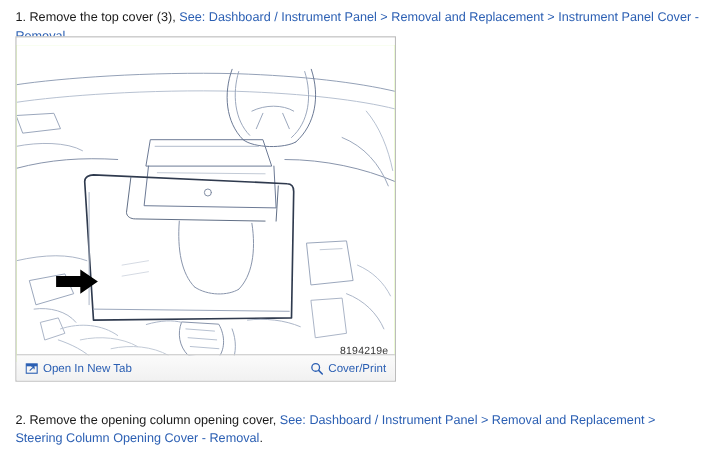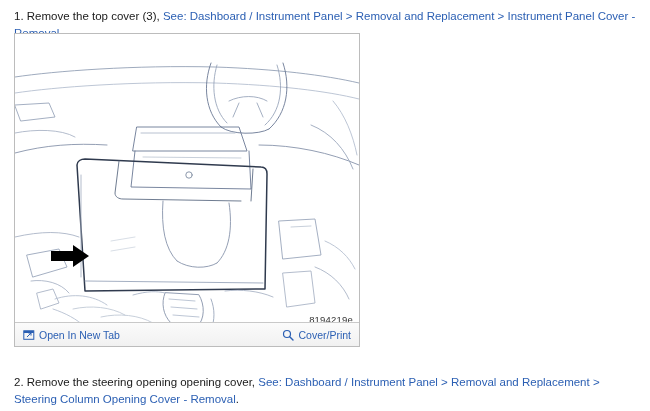--- a/index.html
+++ b/index.html
@@ -229,17 +229,17 @@
             <path d="M7.7 7.7 L 11 11" stroke="#2b5fb3" stroke-width="1.4" stroke-linecap="round"></path>
           </svg>
         </span>
         <span class="tool-label">Cover/Print</span>
       </button>
     </div>
   </div>
 
   <div class="step-two">
     <span class="num">2.</span>
-    <span>Remove the steering opening opening cover,</span>
+    <span>Remove the opening column opening cover,</span>
     <a class="ref-link" href="#">See: Dashboard / Instrument Panel &gt; Removal and Replacement &gt; Steering Column Opening Cover - Removal</a><span>.</span>
   </div>
 
 </div>
 
 </body></html>

